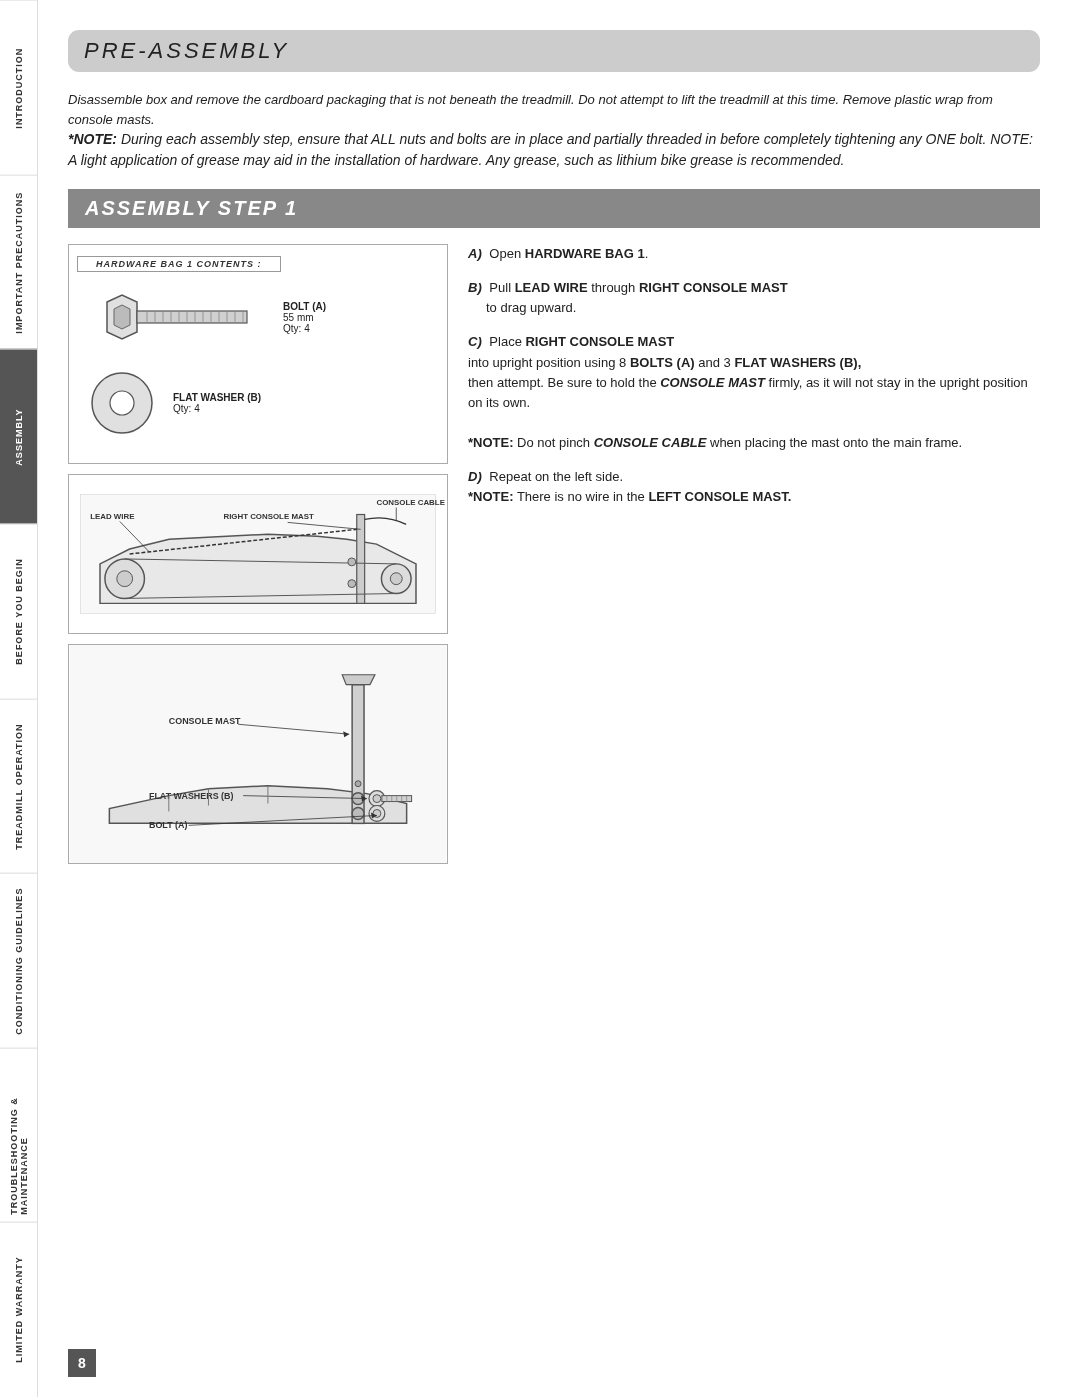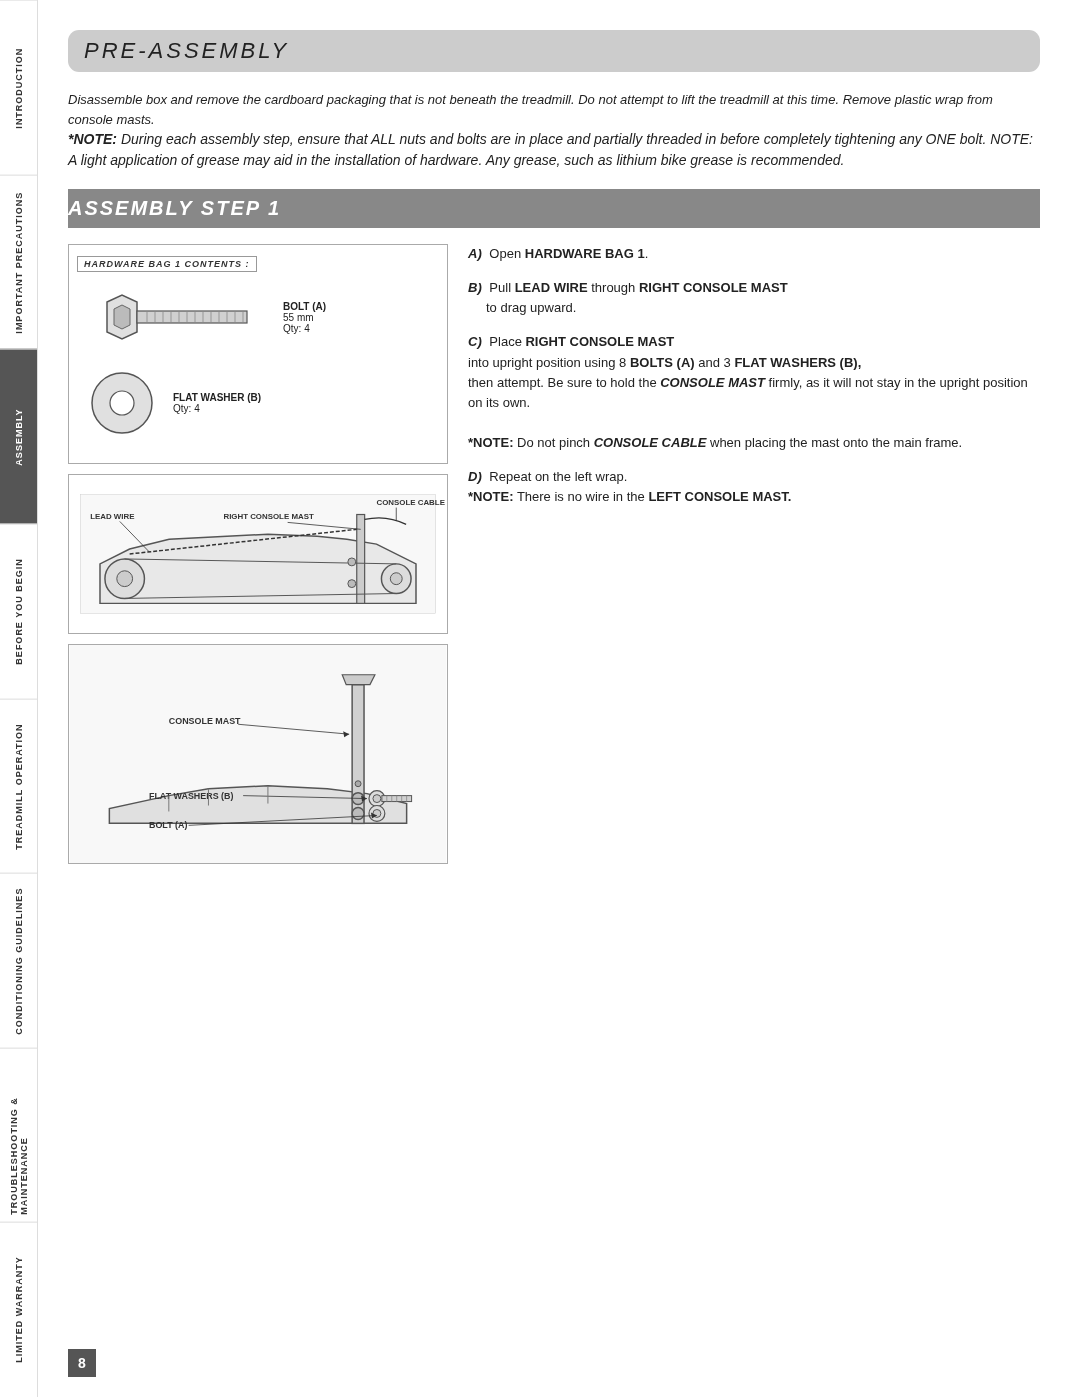--- a/index.html
+++ b/index.html
@@ -105,21 +105,21 @@
     }
 
     .note-text .note-bold {
       font-weight: bold;
       font-style: italic;
     }
 
     
     .step-header {
       background: #888;
-      padding: 8px 0;
+      padding: 8px 17px;
       margin-bottom: 16px;
     }
 
     .step-header h2 {
       font-family: Arial, sans-serif;
       font-size: 20px;
       font-style: italic;
       letter-spacing: 2px;
       color: #fff;
       text-transform: uppercase;
@@ -165,21 +165,21 @@
 
     .hardware-bag-label {
       font-size: 9px;
       font-weight: bold;
       letter-spacing: 1px;
       color: #333;
       font-style: italic;
       margin-bottom: 6px;
       border: 1px solid #999;
       display: inline-block;
-      padding: 2px 6px;
+      padding: 2px 18px;
     }
 
     .hardware-items {
       display: flex;
       flex-direction: column;
       gap: 16px;
       padding: 4px 10px;
     }
 
     .hardware-item {
@@ -443,21 +443,21 @@
         <br>
         <span class="italic"> into upright position using 8 </span><span class="bold">BOLTS (A)</span><span class="italic"> and 3 </span><span class="bold">FLAT WASHERS (B),</span>
         <br>
         <span class="italic"> then attempt. Be sure to hold the </span><span class="bold-italic">CONSOLE MAST</span><span class="italic"> firmly, as it will not stay in the upright position on its own.</span>
         <br><br>
         <span class="bold">*NOTE:</span><span class="italic"> Do not pinch </span><span class="bold-italic">CONSOLE CABLE</span><span class="italic"> when placing the mast onto the main frame.</span>
       </div>
 
       <div class="instruction-item">
         <span class="step-letter italic">D)</span>
-        <span class="italic">Repeat on the left wrap.</span>
+        <span class="italic">Repeat on the left side.</span>
         <br>
         <span class="bold">*NOTE:</span><span class="italic"> There is no wire in the </span><span class="bold">LEFT CONSOLE MAST.</span>
       </div>
 
     </div>
   </div>
 
   <div class="page-number">8</div>
 
 </div>

